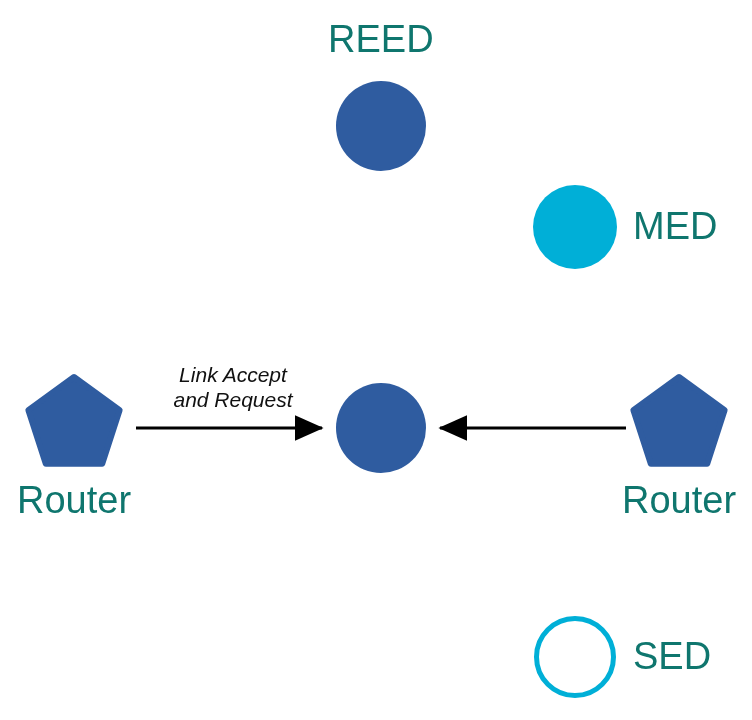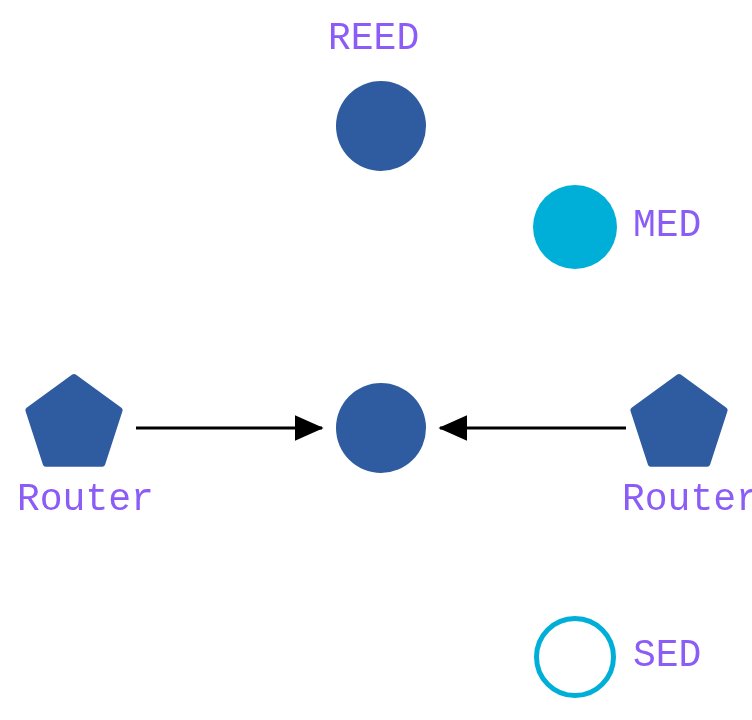--- a/index.html
+++ b/index.html
@@ -23,24 +23,24 @@
   #diagram-canvas {
     position: absolute;
     top: 0;
     left: 0;
     width: 752px;
     height: 720px;
     display: block;
   }
   .node-label {
     position: absolute;
-    font-family: Liberation Mono, monospace;
+    font-family: Liberation Sans, sans-serif;
     font-size: 38px;
     font-weight: 400;
-    color: #8b5cf6;
+    color: #0f766e;
     line-height: 1;
     white-space: nowrap;
     letter-spacing: 0px;
   }
   .edge-label {
     position: absolute;
     font-family: "Liberation Sans", sans-serif;
     font-size: 21px;
     font-style: italic;
     font-weight: 400;
@@ -98,14 +98,16 @@
   <div class="node-label" id="label-reed" style="left: 328px;">REED</div>
 
   <div class="node-label" id="label-sed">SED</div>
 
   <div class="node-label" id="label-med">MED</div>
 
   <div class="node-label" id="label-router-left" style="left: 17px;">Router</div>
 
   <div class="node-label" id="label-router-right" style="left: 622px;">Router</div>
 
+  <div class="edge-label" id="label-link">Link Accept
+and Request</div>
 
 </div>
 
 </body></html>

